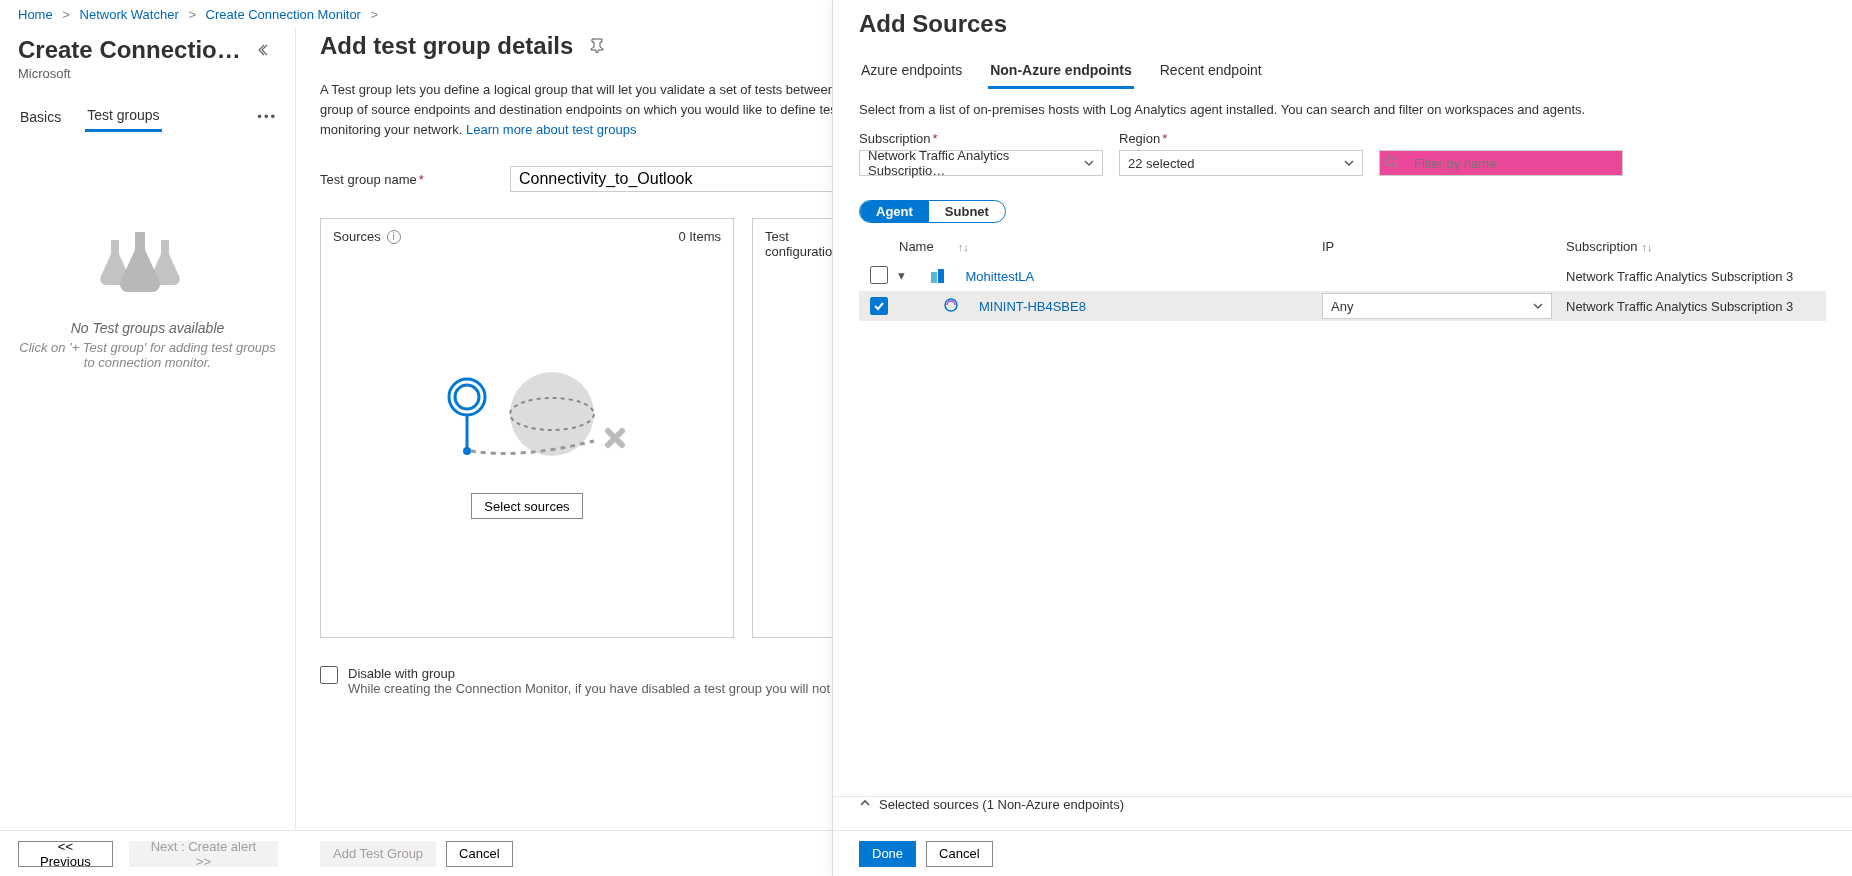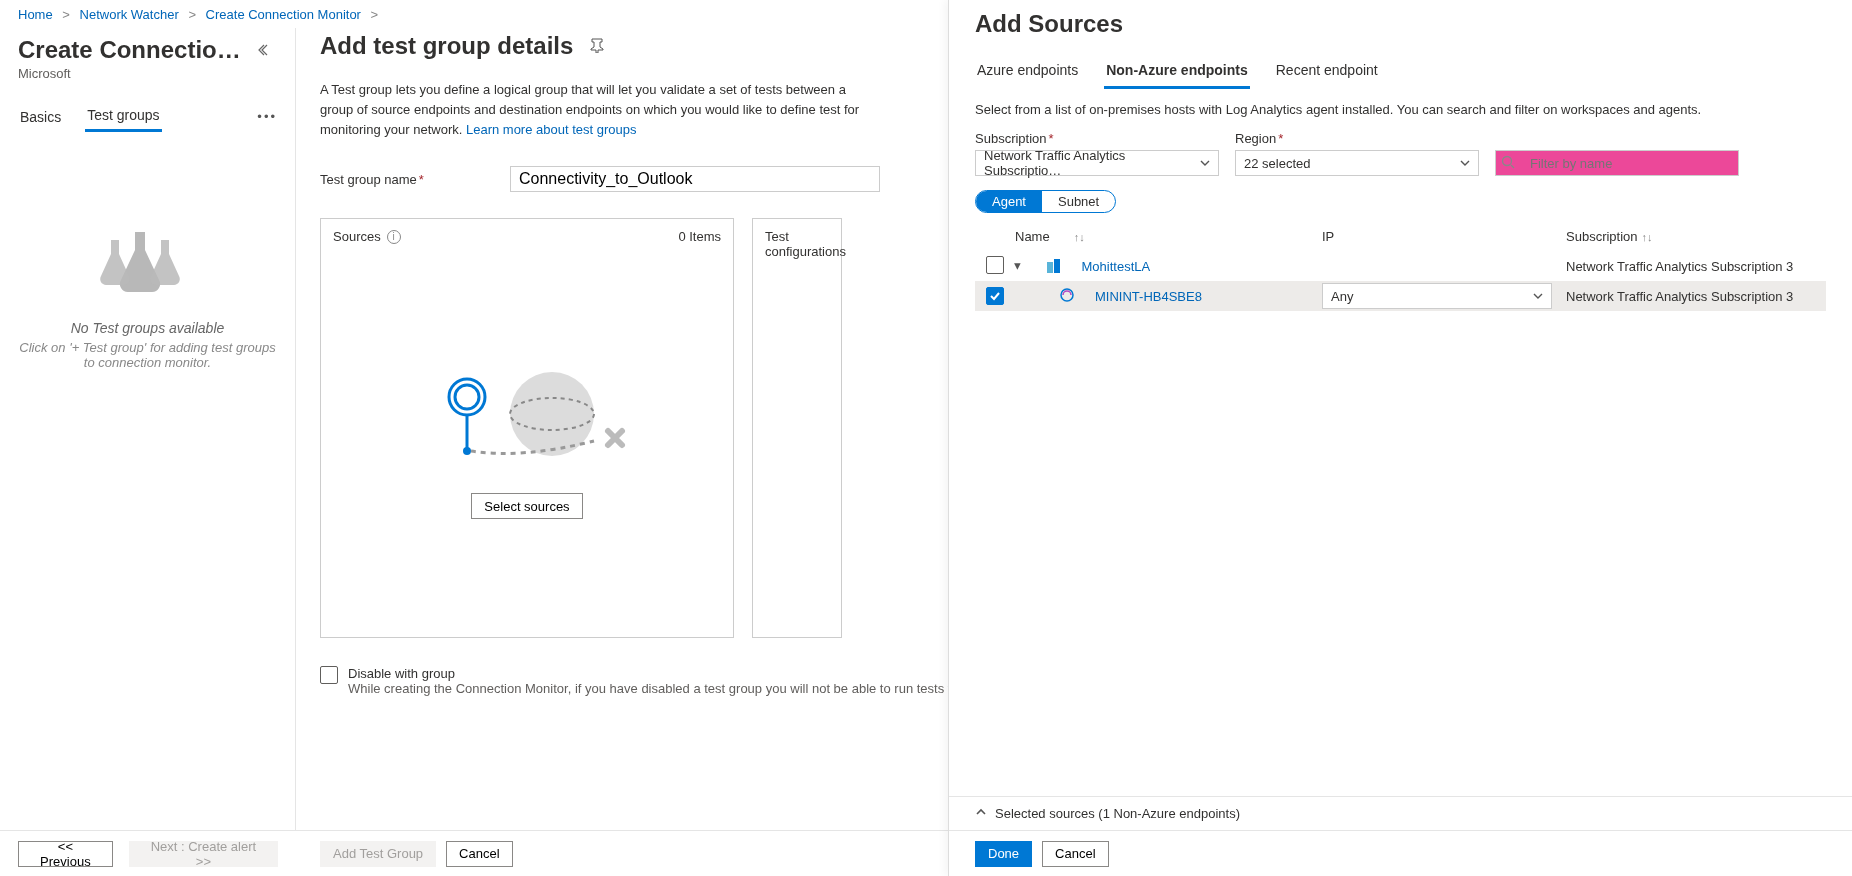--- a/index.html
+++ b/index.html
@@ -61,51 +61,51 @@
   .disable-row{display:flex;align-items:flex-start;gap:10px;margin-top:28px;}
   .cb{width:18px;height:18px;border:1px solid #605e5c;border-radius:2px;flex-shrink:0;}
   .disable-row .txt .t1{font-size:13px;}
   .disable-row .txt .t2{font-size:13px;color:var(--muted);}
 
   
   .left-btnbar{position:absolute;left:0;bottom:0;width:296px;border-top:1px solid var(--border-light);height:46px;display:flex;align-items:center;gap:16px;padding:0 18px;background:#fff;}
   .mid-btnbar{position:absolute;left:296px;bottom:0;right:0;border-top:1px solid var(--border-light);height:46px;display:flex;align-items:center;gap:10px;padding:0 24px;background:#fff;}
 
   
-  .flyout{position:absolute;right:0;top:0;width:904px;height:100%;background:#fff;border-left:1px solid #ddd;box-shadow:-4px 0 8px rgba(0,0,0,0.04);}
+  .flyout{position:absolute;right:0;top:0;width:1020px;height:100%;background:#fff;border-left:1px solid #ddd;box-shadow:-4px 0 8px rgba(0,0,0,0.04);}
   .fly-title{font-size:24px;font-weight:600;padding:10px 26px 14px;}
   .fly-tabs{display:flex;gap:24px;padding:0 26px;border-bottom:1px solid transparent;margin-top:10px;}
   .fly-tab{padding:0 2px 8px;font-size:14px;cursor:pointer;}
   .fly-tab.active{border-bottom:3px solid var(--azure-blue);font-weight:600;}
   .fly-body{padding:12px 26px;}
   .fly-desc{font-size:13px;margin-bottom:14px;}
   .filters{display:flex;gap:16px;align-items:flex-end;}
   .field{display:flex;flex-direction:column;gap:4px;}
   .dropdown{height:26px;border:1px solid var(--border);background:#fff;display:flex;align-items:center;padding:0 8px;justify-content:space-between;font-size:13px;cursor:pointer;}
   .dropdown .chev{color:#555;margin-left:8px;}
   .filter-input{height:26px;border:1px solid var(--border);padding:0 8px 0 34px;font-size:13px;background:#ec4899;}
   .search-wrap{position:relative;}
   .search-wrap .sicon{position:absolute;left:6px;top:5px;color:#666;}
-  .pill-toggle{display:inline-flex;border:1px solid var(--azure-blue);border-radius:13px;overflow:hidden;margin-top:14px;}
+  .pill-toggle{display:inline-flex;border:1px solid var(--azure-blue);border-radius:13px;overflow:hidden;margin-top:24px;font-weight:bold;}
   .pill{padding:3px 16px;font-size:13px;cursor:pointer;}
   .pill.active{background:var(--azure-blue);color:#fff;}
   .grid{margin-top:10px;}
   .grid-head{display:flex;align-items:center;border-bottom:1px solid transparent;padding:6px 0;font-size:13px;}
   .col-check{width:40px;}
   .col-name{flex:1;display:flex;align-items:center;gap:20px;}
   .col-ip{width:244px;}
   .col-sub{width:260px;}
   .sort-icon{color:#888;font-size:11px;margin-left:4px;}
   .grid-row{display:flex;align-items:center;height:30px;font-size:13px;}
   .grid-row.sel{background:var(--row-sel);}
   .cb-sm{width:18px;height:18px;border:1px solid #605e5c;border-radius:2px;display:inline-flex;align-items:center;justify-content:center;}
   .cb-sm.checked{background:var(--azure-blue);border-color:var(--azure-blue);color:#fff;}
   .expander{transform:rotate(90deg);display:inline-block;color:#555;margin-right:4px;}
   .ws-icon{width:16px;height:16px;display:inline-flex;}
-  .selected-bar{position:absolute;bottom:46px;left:0;right:0;border-top:1px solid var(--border-light);height:34px;display:flex;align-items:center;gap:8px;padding:0 26px;font-size:13px;margin-top:31px;}
+  .selected-bar{position:absolute;bottom:46px;left:0;right:0;border-top:1px solid var(--border-light);height:34px;display:flex;align-items:flex-start;gap:8px;padding:0 26px;font-size:13px;margin-top:31px;}
   .fly-foot{position:absolute;bottom:0;left:0;right:0;height:46px;border-top:1px solid var(--border-light);display:flex;align-items:center;gap:10px;padding:0 26px;background:#fff;}
 </style>
 </head>
 <body>
 
 <div class="breadcrumb">
   <a href="#">Home</a>
   <span class="sep">&gt;</span>
   <a href="#">Network Watcher</a>
   <span class="sep">&gt;</span>

